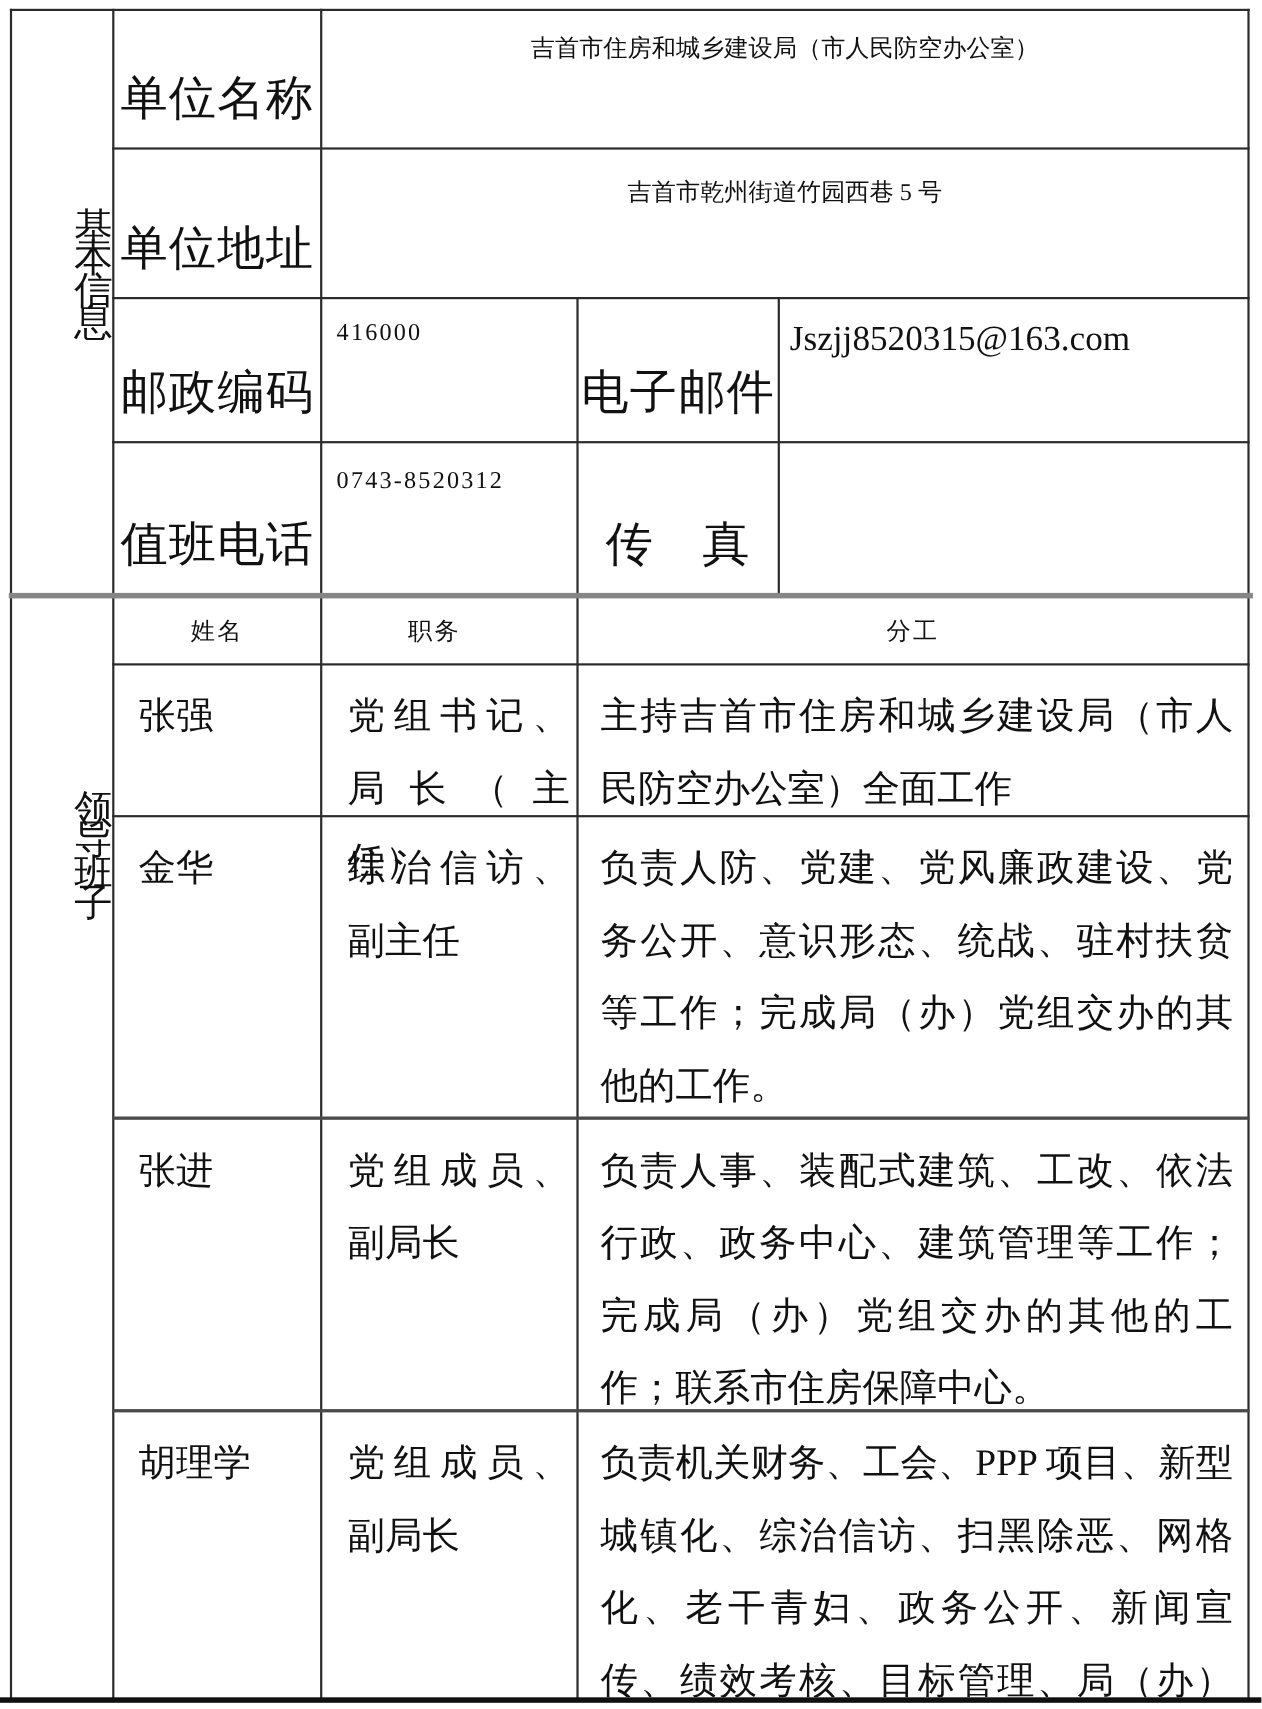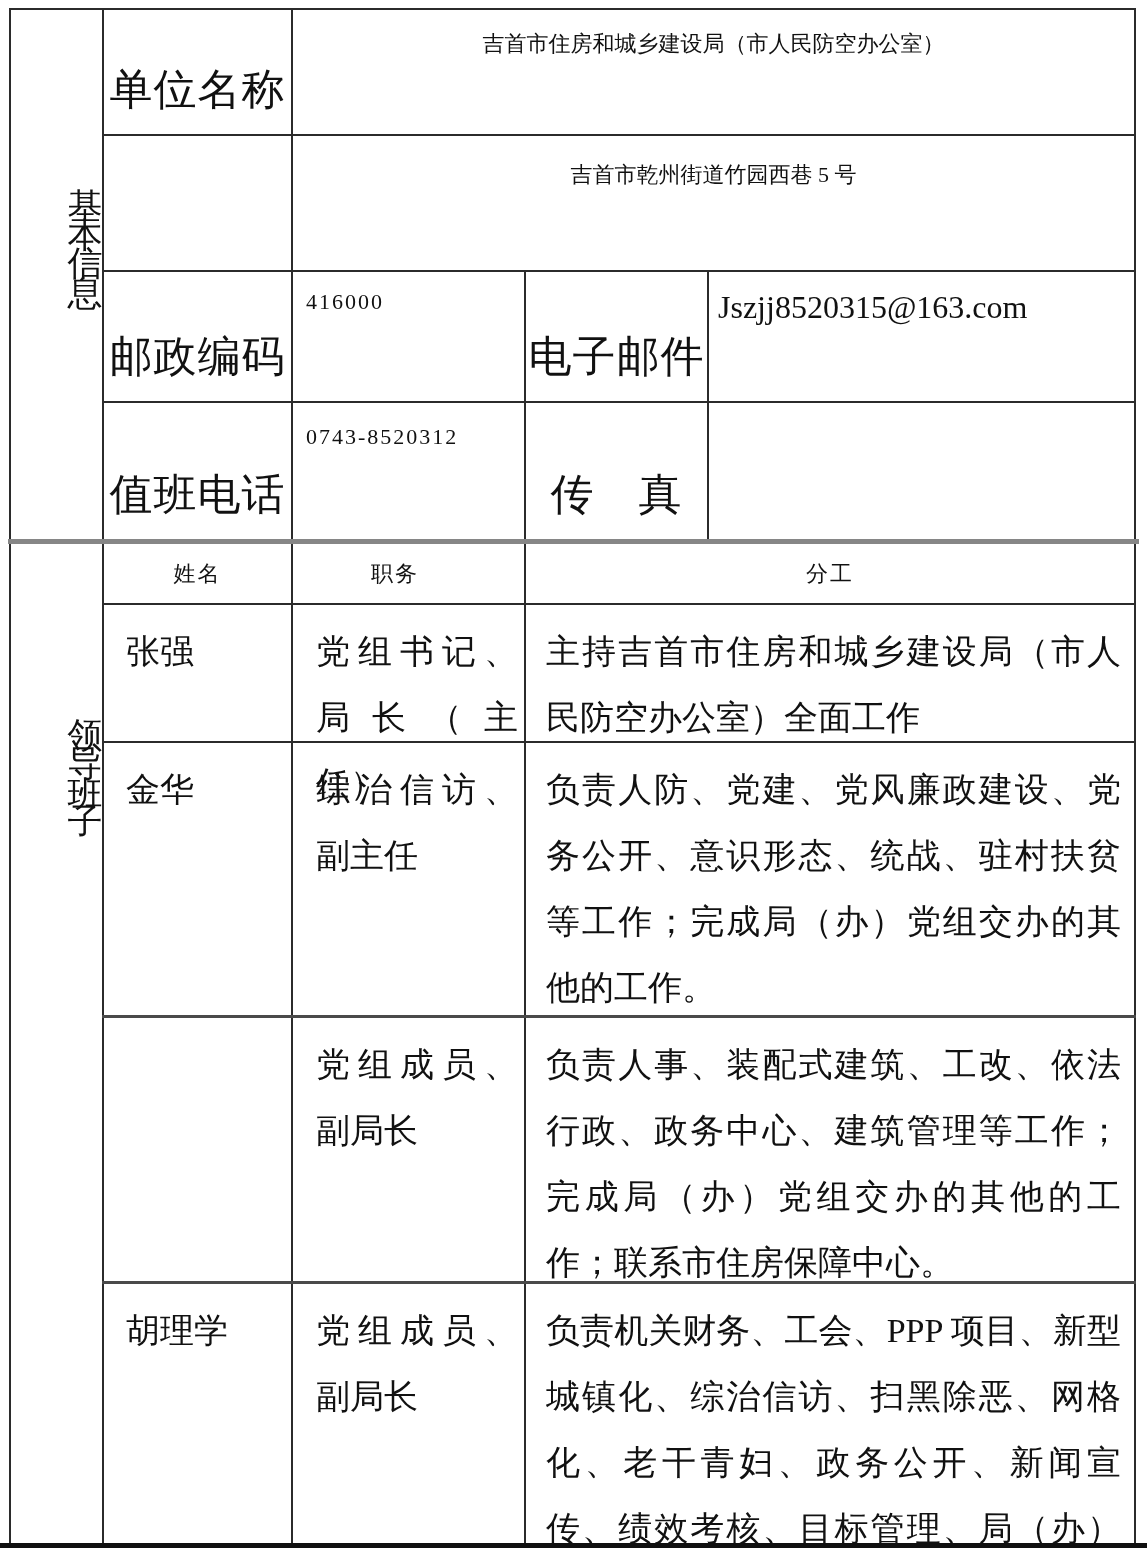--- a/index.html
+++ b/index.html
@@ -50,20 +50,21 @@
   <div class="line soft" style="left:102px;top:1015px;width:1034px;height:3px;"></div>
   <div class="line soft" style="left:102px;top:1281px;width:1034px;height:3px;"></div>
   <div class="line edge" style="left:0px;top:1543px;width:1147px;height:5px;"></div>
 
   <div class="vert" style="left:37px;top:160px;height:380px;">基本信息</div>
   <div class="vert" style="left:37px;top:690px;height:400px;">领导班子</div>
 
   <div class="cell lbl" style="left:104px;top:8px;width:187px;height:126px;">单位名称</div>
   <div class="cell vtop-c" style="left:293px;top:8px;width:841px;height:126px;">吉首市住房和城乡建设局（市人民防空办公室）</div>
 
+  <div class="cell lbl" style="left:104px;top:136px;width:187px;height:134px;">单位地址</div>
   <div class="cell vtop-c" style="left:293px;top:136px;width:841px;height:134px;padding-top:24px;">吉首市乾州街道竹园西巷 5 号</div>
 
   <div class="cell lbl" style="left:104px;top:272px;width:187px;height:129px;">邮政编码</div>
   <div class="cell vtop-l mono-v" style="left:293px;top:272px;width:231px;height:129px;">416000</div>
   <div class="cell lbl" style="left:526px;top:272px;width:181px;height:129px;">电子邮件</div>
   <div class="cell vtop-l" style="left:709px;top:272px;width:425px;height:129px;padding-left:9px;font-size:32px;">Jszjj8520315@163.com</div>
 
   <div class="cell lbl" style="left:104px;top:403px;width:187px;height:136px;">值班电话</div>
   <div class="cell vtop-l mono-v" style="left:293px;top:403px;width:231px;height:136px;padding-top:21px;">0743-8520312</div>
   <div class="cell lbl" style="left:526px;top:403px;width:181px;height:136px;">传　真</div>
@@ -74,20 +75,21 @@
   <div class="cell hdr" style="left:526px;top:544px;width:608px;height:59px;">分工</div>
 
   <div class="lead name-c" style="left:104px;top:605px;width:187px;height:136px;">张强</div>
   <div class="lead pos-c" style="left:293px;top:605px;width:231px;height:136px;">党组书记、局长（主任）</div>
   <div class="lead duty-c" style="left:526px;top:605px;width:608px;height:136px;">主持吉首市住房和城乡建设局（市人民防空办公室）全面工作</div>
 
   <div class="lead name-c" style="left:104px;top:743px;width:187px;height:272px;">金华</div>
   <div class="lead pos-c" style="left:293px;top:743px;width:231px;height:272px;">综治信访、副主任</div>
   <div class="lead duty-c" style="left:526px;top:743px;width:608px;height:248px;">负责人防、党建、党风廉政建设、党务公开、意识形态、统战、驻村扶贫等工作；完成局（办）党组交办的其他的工作。</div>
 
+  <div class="lead name-c" style="left:104px;top:1018px;width:187px;height:263px;">张进</div>
   <div class="lead pos-c" style="left:293px;top:1018px;width:231px;height:263px;">党组成员、副局长</div>
   <div class="lead duty-c" style="left:526px;top:1018px;width:608px;height:263px;">负责人事、装配式建筑、工改、依法行政、政务中心、建筑管理等工作；完成局（办）党组交办的其他的工作；联系市住房保障中心。</div>
 
   <div class="lead name-c" style="left:104px;top:1284px;width:187px;height:259px;overflow:hidden;">胡理学</div>
   <div class="lead pos-c" style="left:293px;top:1284px;width:231px;height:259px;overflow:hidden;">党组成员、副局长</div>
   <div class="lead duty-c" style="left:526px;top:1284px;width:608px;height:259px;overflow:hidden;">负责机关财务、工会、PPP 项目、新型城镇化、综治信访、扫黑除恶、网格化、老干青妇、政务公开、新闻宣传、绩效考核、目标管理、局（办）系统、美丽</div>
 
 </div>
 
 </body></html>

